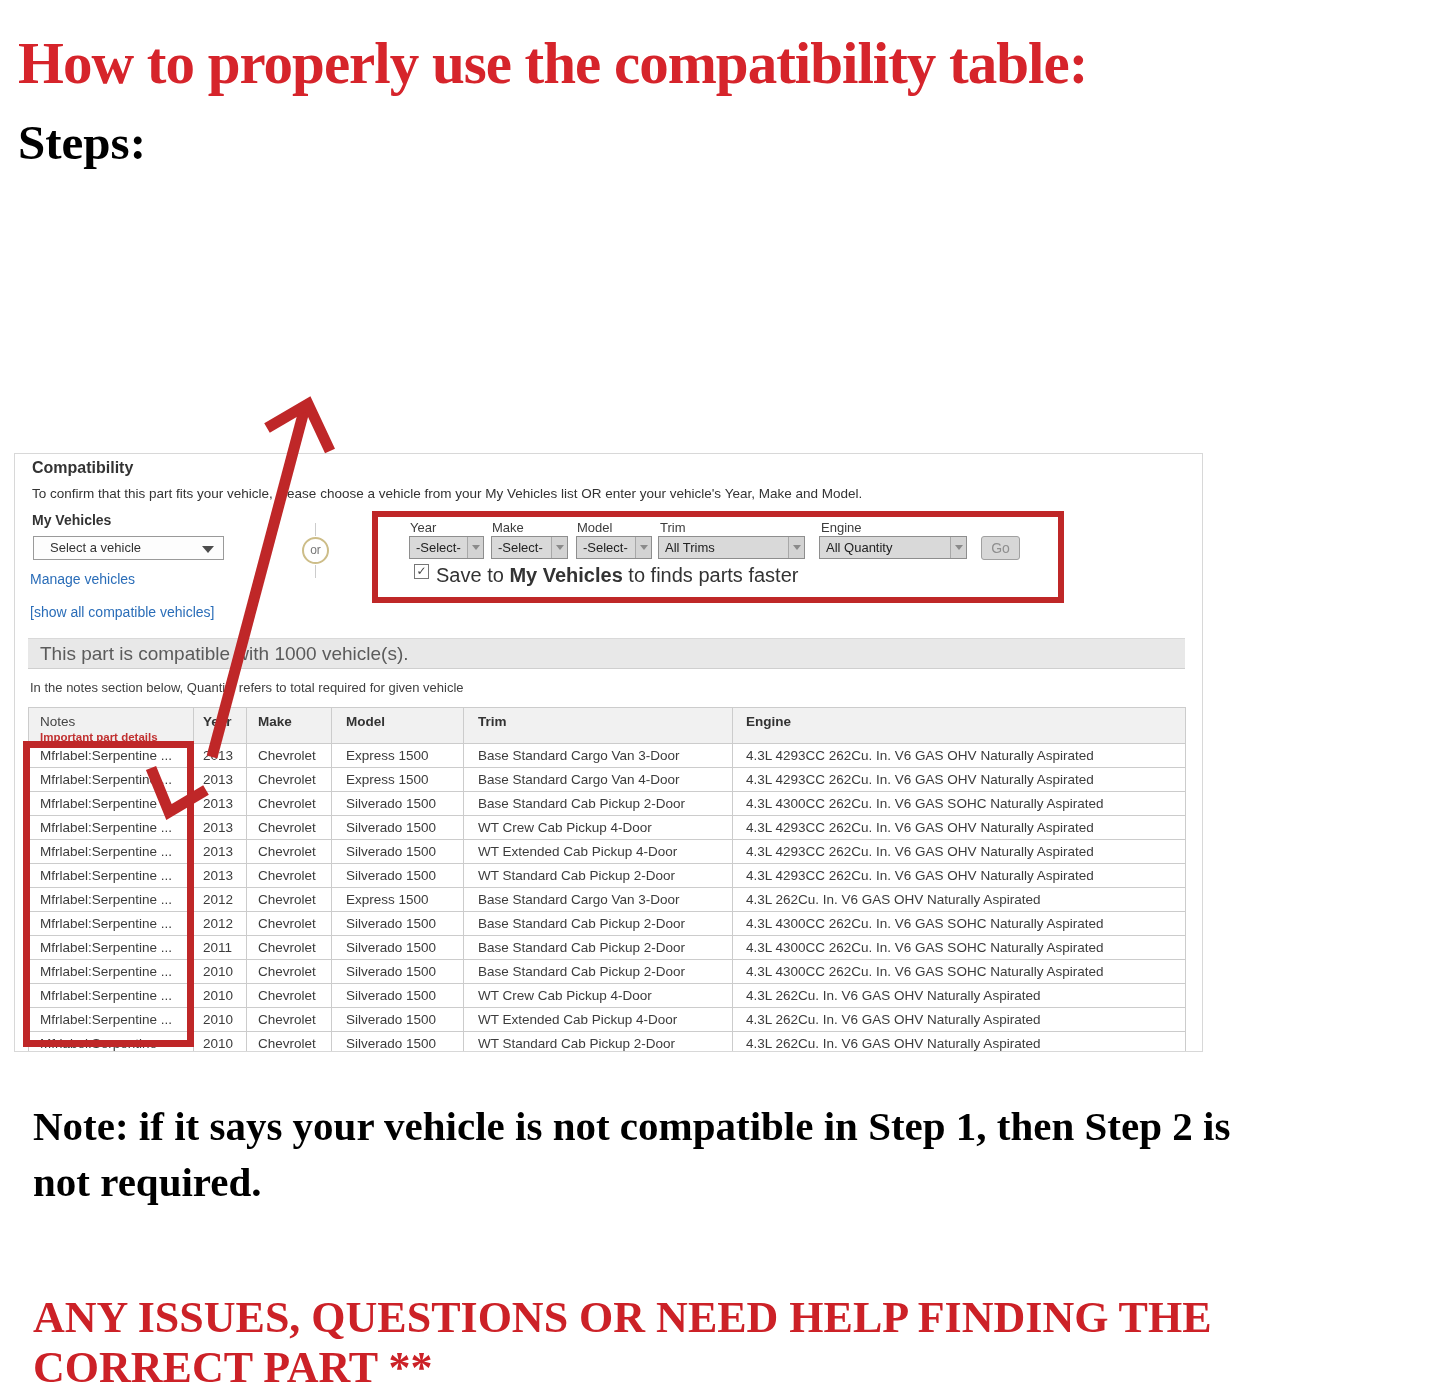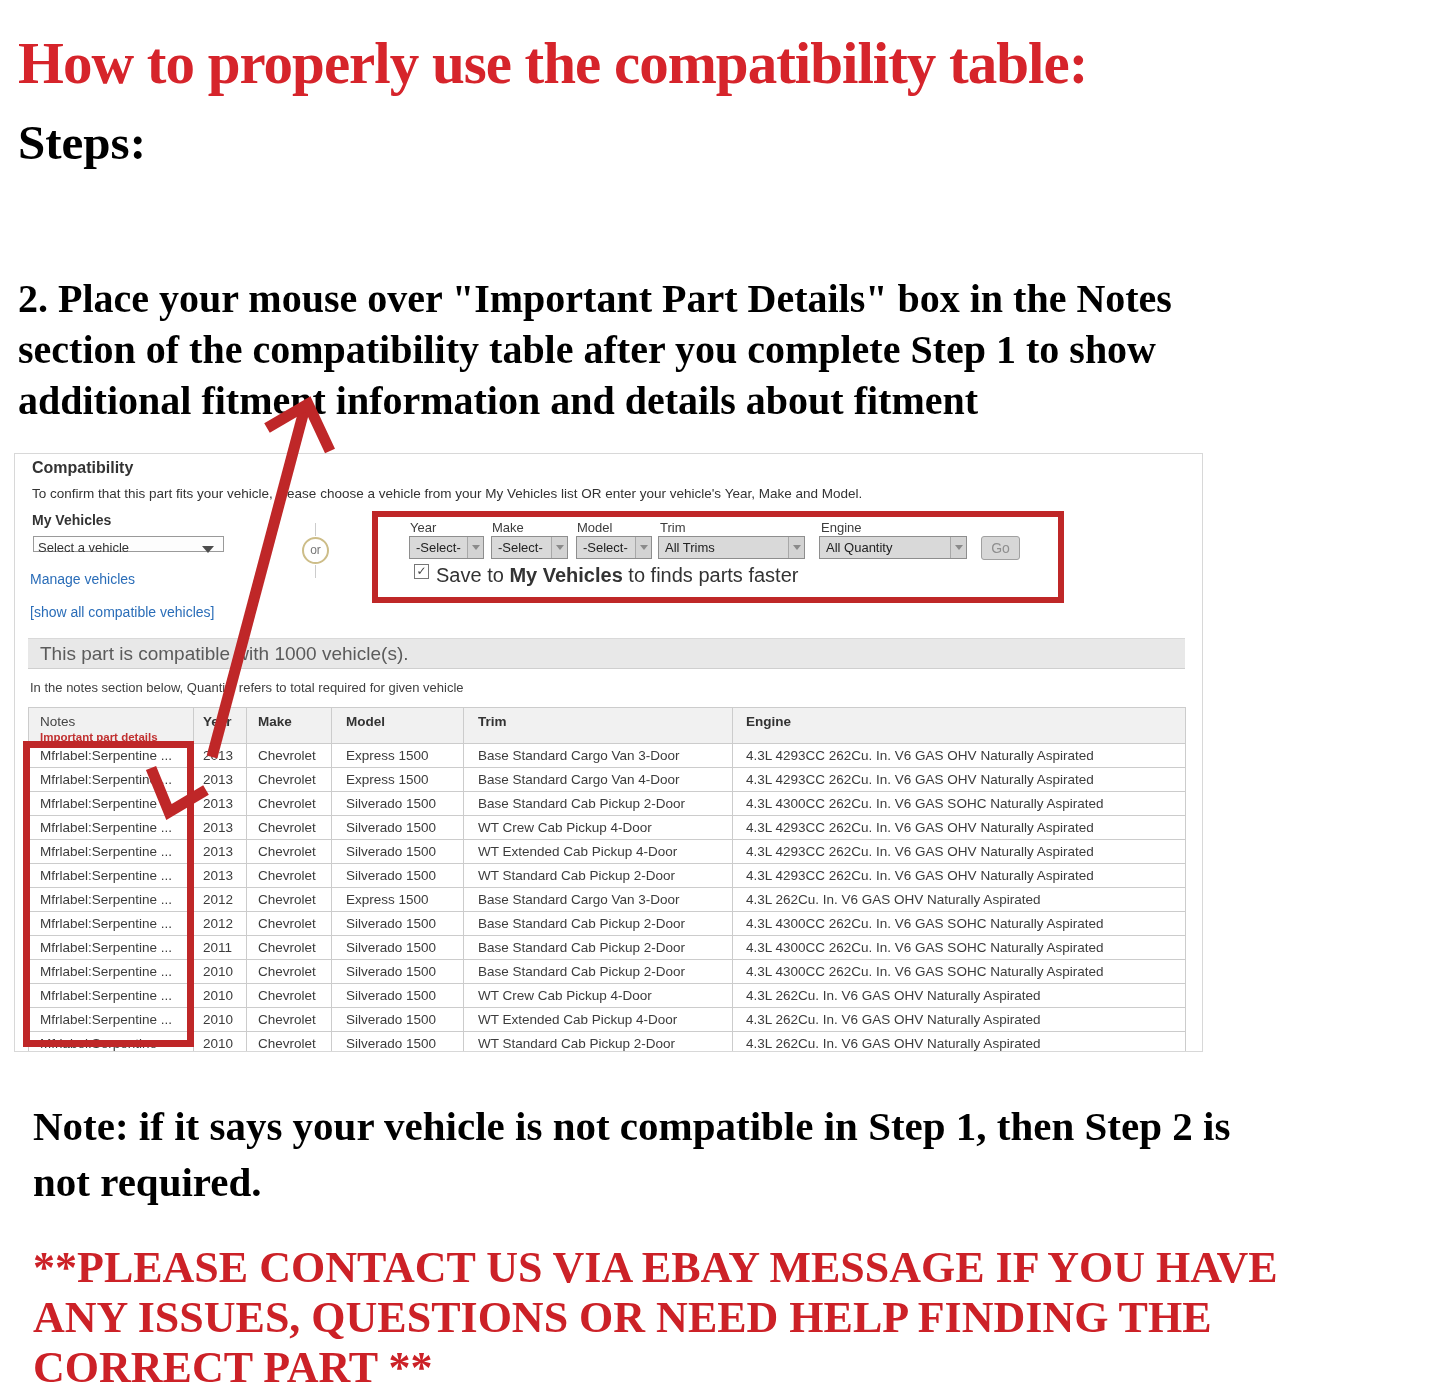--- a/index.html
+++ b/index.html
@@ -24,23 +24,23 @@
   .panel {
     left:14px; top:453px; width:1189px; height:599px;
     background:#fff; border:1px solid #d8d8d8; overflow:hidden;
     color:#333;
   }
   .compat-heading { left:17px; top:5px;  font-size:16px; font-weight:bold; color:#333; }
   .intro          { left:17px; top:32px; font-size:13.5px; color:#333; }
   .myveh-label    { left:17px; top:58px; font-size:14px; font-weight:bold; color:#333; }
 
   .veh-select {
-    left:18px; top:82px; width:191px; height:16px;
+    left:18px; top:82px; width:191px; height:24px;
     background:#fdfdfd; border:1px solid #9a9a9a;
-    font-size:13px; color:#333; line-height:22px; padding-left:4px;
+    font-size:13px; color:#333; line-height:22px; padding-left:16px;
   }
   .veh-caret {
     position:absolute; right:9px; top:9px; width:0; height:0;
     border-left:6px solid transparent; border-right:6px solid transparent;
     border-top:7px solid #4d4d4d;
   }
   .link { font-size:14px; color:#2a6db8; cursor:pointer; }
   .manage  { left:15px; top:117px; }
   .showall { left:15px; top:150px; }
 
@@ -114,25 +114,20 @@
   
   .arrow-overlay { position:absolute; left:0; top:0; z-index:10; pointer-events:none; }
 </style>
 </head>
 <body>
 
 <div class="page">
 
   <div class="abs serif hero-title">How to properly use the compatibility table:</div>
   <div class="abs serif steps-head">Steps:</div>
-  <div class="abs serif step2">
-    <span>2. Place your mouse over "Important Part Details" box in the Notes</span><br>
-    <span>section of the compatibility table after you complete Step 1 to show</span><br>
-    <span>additional fitment information and details about fitment</span>
-  </div>
 
   <div class="abs panel">
 
     <div class="abs compat-heading">Compatibility</div>
     <div class="abs intro">To confirm that this part fits your vehicle, please choose a vehicle from your My Vehicles list OR enter your vehicle's Year, Make and Model.</div>
 
     <div class="abs myveh-label">My Vehicles</div>
     <div class="abs veh-select">
       <span>Select a vehicle</span>
       <span class="veh-caret"></span>
@@ -312,21 +307,21 @@
     </table>
 
     <div class="abs notes-box"></div>
   </div>
 
   <div class="abs serif note-text">
     <span>Note: if it says your vehicle is not compatible in Step 1, then Step 2 is</span><br>
     <span>not required.</span>
   </div>
   <div class="abs serif contact-text">
-    <span>**PLEASE CONTACT US VIA EBAY MESSAGE IF YOU HAVE</span><br>
+    <br>
     <span>ANY ISSUES, QUESTIONS OR NEED HELP FINDING THE</span><br>
     <span>CORRECT PART **</span>
   </div>
 
   <svg class="arrow-overlay" width="1445" height="1393" viewBox="0 0 1445 1393">
     <g stroke="#bf2728" stroke-width="11" fill="none">
       <path d="M305,407 L212,757"></path>
       <path d="M267,428 L308,404 L330,451"></path>
       <path d="M151,768 L169,812 L206,790"></path>
     </g>

